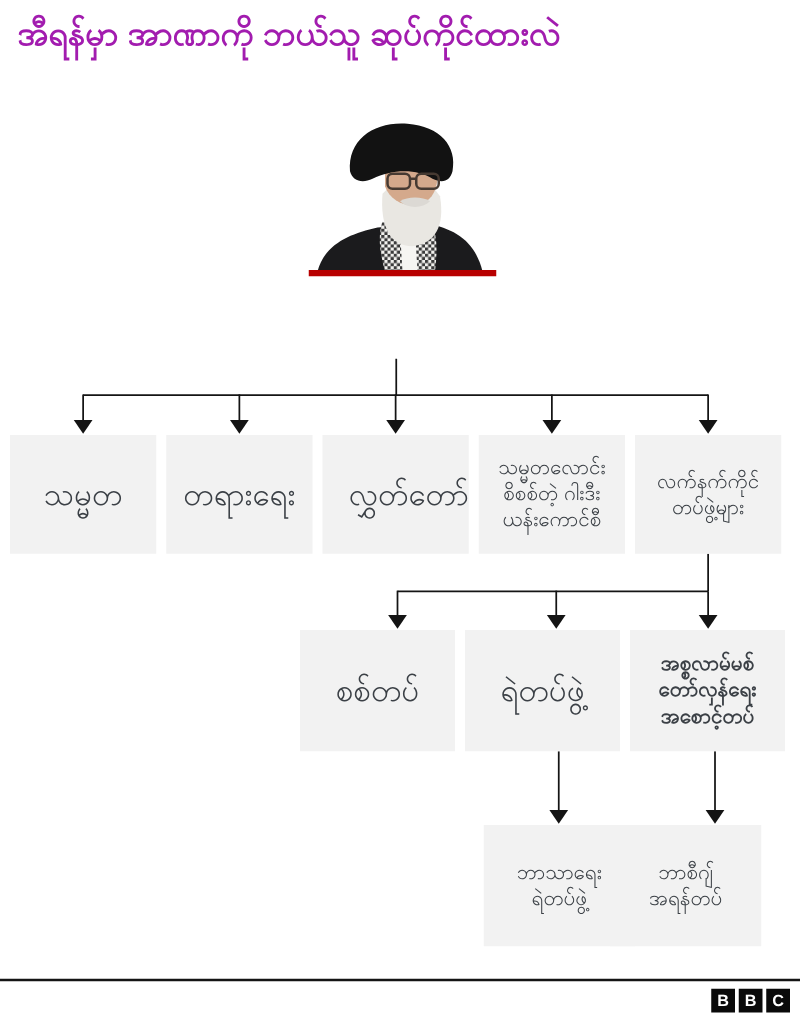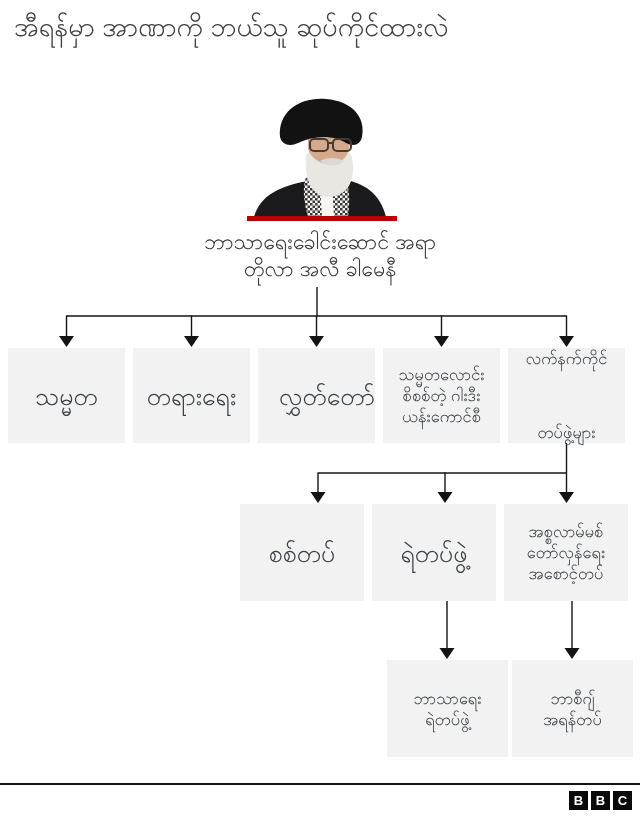--- a/index.html
+++ b/index.html
@@ -2,46 +2,46 @@
 <html><head>
 <meta charset="utf-8">
 <style>
   html,body{margin:0;padding:0;}
   body{
     width:640px;height:818px;position:relative;background:#ffffff;
     font-family:"Liberation Sans","DejaVu Sans",sans-serif;overflow:hidden;
   }
   .title{
     position:absolute;left:14px;top:10px;width:612px;
-    font-size:27px;font-weight:400;color:#404040;line-height:1.3;
+    font-size:27px;font-weight:700;color:#a21caf;line-height:1.3;
   }
   .portrait-wrap{position:absolute;left:250px;top:93px;width:140px;height:124px;}
   .red-bar{position:absolute;left:247px;top:216px;width:150px;height:5px;background:#b80000;}
   .caption{
     position:absolute;left:0;top:229px;width:640px;text-align:center;
     font-size:21.5px;color:#37393c;line-height:27px;font-weight:400;
   }
   .connectors{position:absolute;left:0;top:0;width:640px;height:818px;pointer-events:none;}
   .box{
     position:absolute;background:#f2f2f2;color:#3b4046;
     display:flex;flex-direction:column;justify-content:center;align-items:center;
     text-align:center;
   }
   .box .line{display:block;font-size:25px;line-height:24px;}
   .box.small .line{font-size:16.5px;line-height:21px;}
   
   .r1{top:348px;width:117px;height:95px;}
   .r1.c1{left:8px;} .r1.c2{left:133px;justify-content:center;} .r1.c3{left:258px;align-items:flex-end;}
-  .r1.c4{left:383px;text-align:center;} .r1.c5{left:508px;justify-content:space-between;}
+  .r1.c4{left:383px;text-align:center;} .r1.c5{left:508px;}
   
   .r2{top:504px;width:124px;height:97px;}
-  .r2.c1{left:240px;justify-content:center;} .r2.c2{left:372px;} .r2.c3{left:504px;}
+  .r2.c1{left:240px;justify-content:center;} .r2.c2{left:372px;} .r2.c3{left:504px;font-weight:bold;}
   
   .r3{top:660px;width:121px;height:97px;}
-  .r3.c1{left:387px;} .r3.c2{left:512px;}
+  .r3.c1{left:387px;} .r3.c2{left:488px;}
   .footer-rule{position:absolute;left:0;top:783px;width:640px;height:2px;background:#141414;}
   .bbc-logo{position:absolute;right:8px;top:791px;display:flex;gap:3px;}
   .bbc-logo .blk{
     width:19px;height:19px;background:#0a0a0a;color:#ffffff;
     display:flex;align-items:center;justify-content:center;
     font-size:13px;font-weight:700;
   }
 </style>
 </head>
 <body>
@@ -76,22 +76,21 @@
     <rect x="60" y="46" width="18" height="12" rx="4" fill="none" stroke="#463a32" stroke-width="2"></rect>
     <rect x="83" y="46" width="18" height="12" rx="4" fill="none" stroke="#463a32" stroke-width="2"></rect>
     <line x1="78" y1="50" x2="83" y2="50" stroke="#463a32" stroke-width="2"></line>
 
     <path d="M70 68 C76 64 88 64 94 68 C88 74 76 74 70 68 Z" fill="#dcd9d4"></path>
   </svg>
 </div>
 <div class="red-bar"></div>
 
 <div class="caption">
-  <span class="line">ဘာသာရေးခေါင်းဆောင် အရာ</span><br>
-  <span class="line">တိုလာ အလီ ခါမေနီ</span>
+  <br>
 </div>
 
 <svg class="connectors" width="640" height="818" viewBox="0 0 640 818">
   <g stroke="#141414" stroke-width="1.4" fill="none">
 
     <line x1="317" y1="287" x2="317" y2="316"></line>
     <line x1="66.5" y1="316" x2="566.5" y2="316"></line>
     <line x1="66.5" y1="315.5" x2="66.5" y2="336"></line>
     <line x1="191.5" y1="315.5" x2="191.5" y2="336"></line>
     <line x1="316.5" y1="315.5" x2="316.5" y2="336"></line>

